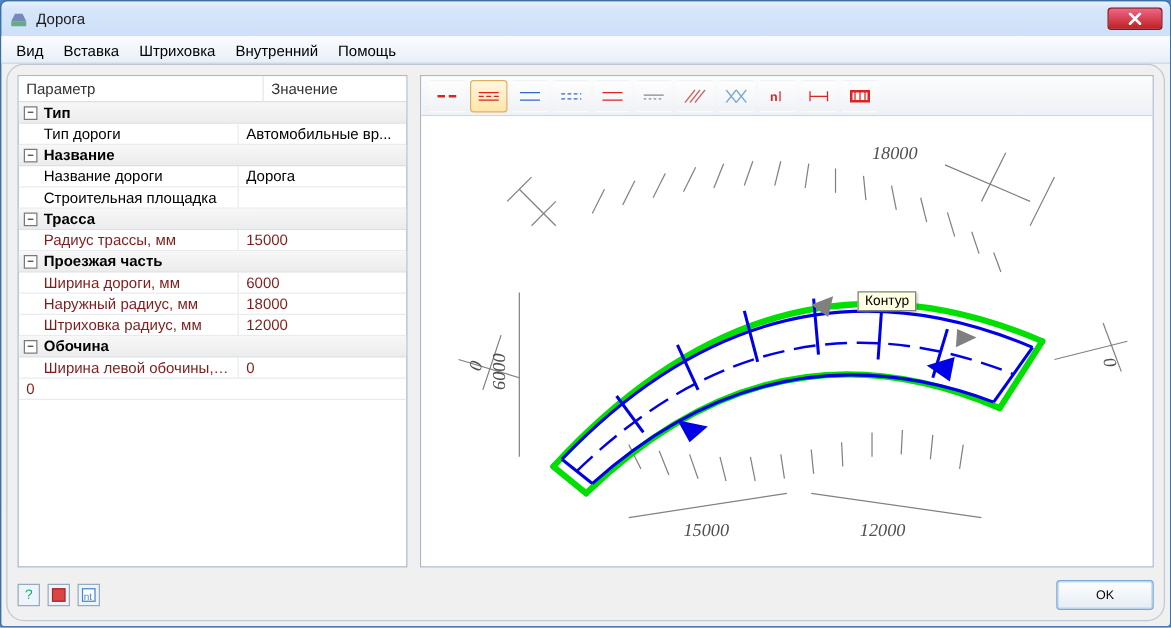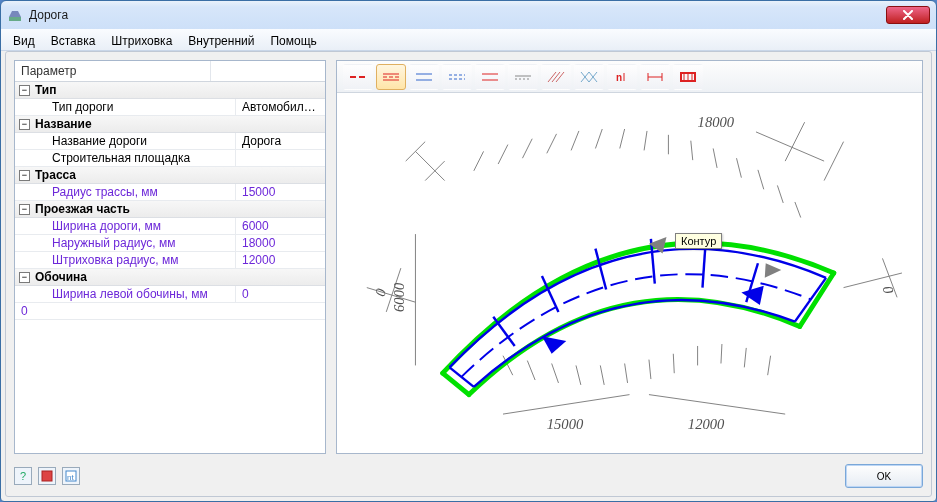--- a/index.html
+++ b/index.html
@@ -46,21 +46,21 @@
   }
   .menu-item {
     padding: 3px 8px 0 8px;
     cursor: pointer;
   }
 
   .client {
     position: absolute; left: 4px; right: 4px; top: 50px; bottom: 4px;
     background: #f0f0f0;
     border: 1px solid #c0c8d4;
-    border-radius: 3px;
+    border-radius: 14px;
   }
 
   .content {
     position: absolute; left: 8px; right: 8px; top: 8px; bottom: 42px;
     display: flex; gap: 10px;
   }
 
   .prop-panel {
     width: 312px;
     background: #fff;
@@ -94,29 +94,29 @@
     font-size: 9px; line-height: 8px;
     margin-right: 5px;
     color: #444;
   }
 
   .prop-row {
     display: flex; border-bottom: 1px solid #e8ebef;
     font-size: 12px;
   }
   .prop-row .pk {
-    width: 204px; padding: 1px 6px 1px 20px;
+    width: 176px; padding: 1px 6px 1px 20px;
     border-right: 1px solid #e8ebef;
-    white-space: nowrap; overflow: hidden; text-overflow: ellipsis; margin-left: 17px;
+    white-space: nowrap; overflow: hidden; text-overflow: ellipsis;
   }
   .prop-row .pv {
     flex: 1; padding: 1px 6px;
     white-space: nowrap; overflow: hidden; text-overflow: ellipsis;
   }
-  .blue .pk, .blue .pv { color: #6d28d9; }
+  .blue .pk, .blue .pv { color: #7f1d1d; }
 
   .drawing {
     flex: 1;
     border: 1px solid #a7b7cc;
     background: #fff;
     display: flex; flex-direction: column;
     overflow: hidden;
   }
   .toolbar {
     height: 32px;
@@ -205,20 +205,21 @@
     <div class="menu-item">Внутренний</div>
     <div class="menu-item">Помощь</div>
   </div>
 
   <div class="client">
     <div class="content">
 
       <div class="prop-panel">
         <div class="prop-header">
           <div class="ph-param">Параметр</div>
+          <div class="ph-value">Значение</div>
         </div>
         <div id="prop-body">
             <div class="group-row">
               <span class="toggle">−</span>
               <span>Тип</span>
             </div>
             <div class="prop-row">
               <div class="pk">Тип дороги</div>
               <div class="pv">Автомобильные вр...</div>
             </div>
@@ -444,21 +445,21 @@
             <g fill="#505050" font-size="15" font-style="italic" font-family="Georgia, serif">
               <text x="350" y="35">18000</text>
               <text x="195" y="345">15000</text>
               <text x="340" y="345">12000</text>
               <text x="48" y="225" transform="rotate(-90 48 225)">6000</text>
               <text x="540" y="200" transform="rotate(75 540 200)">0</text>
               <text x="28" y="210" transform="rotate(-75 28 210)">0</text>
             </g>
           </svg>
 
-          <div class="tooltip" style="left:338px; top:140px;">Контур</div>
+          <div class="tooltip" style="left:349px; top:140px;">Контур</div>
         </div>
       </div>
 
     </div>
 
     <div class="footer">
       <div class="footer-left">
         <span class="foot-icon" style="color:#2a6;">?</span>
         <span class="foot-icon">
           <svg width="12" height="12">

